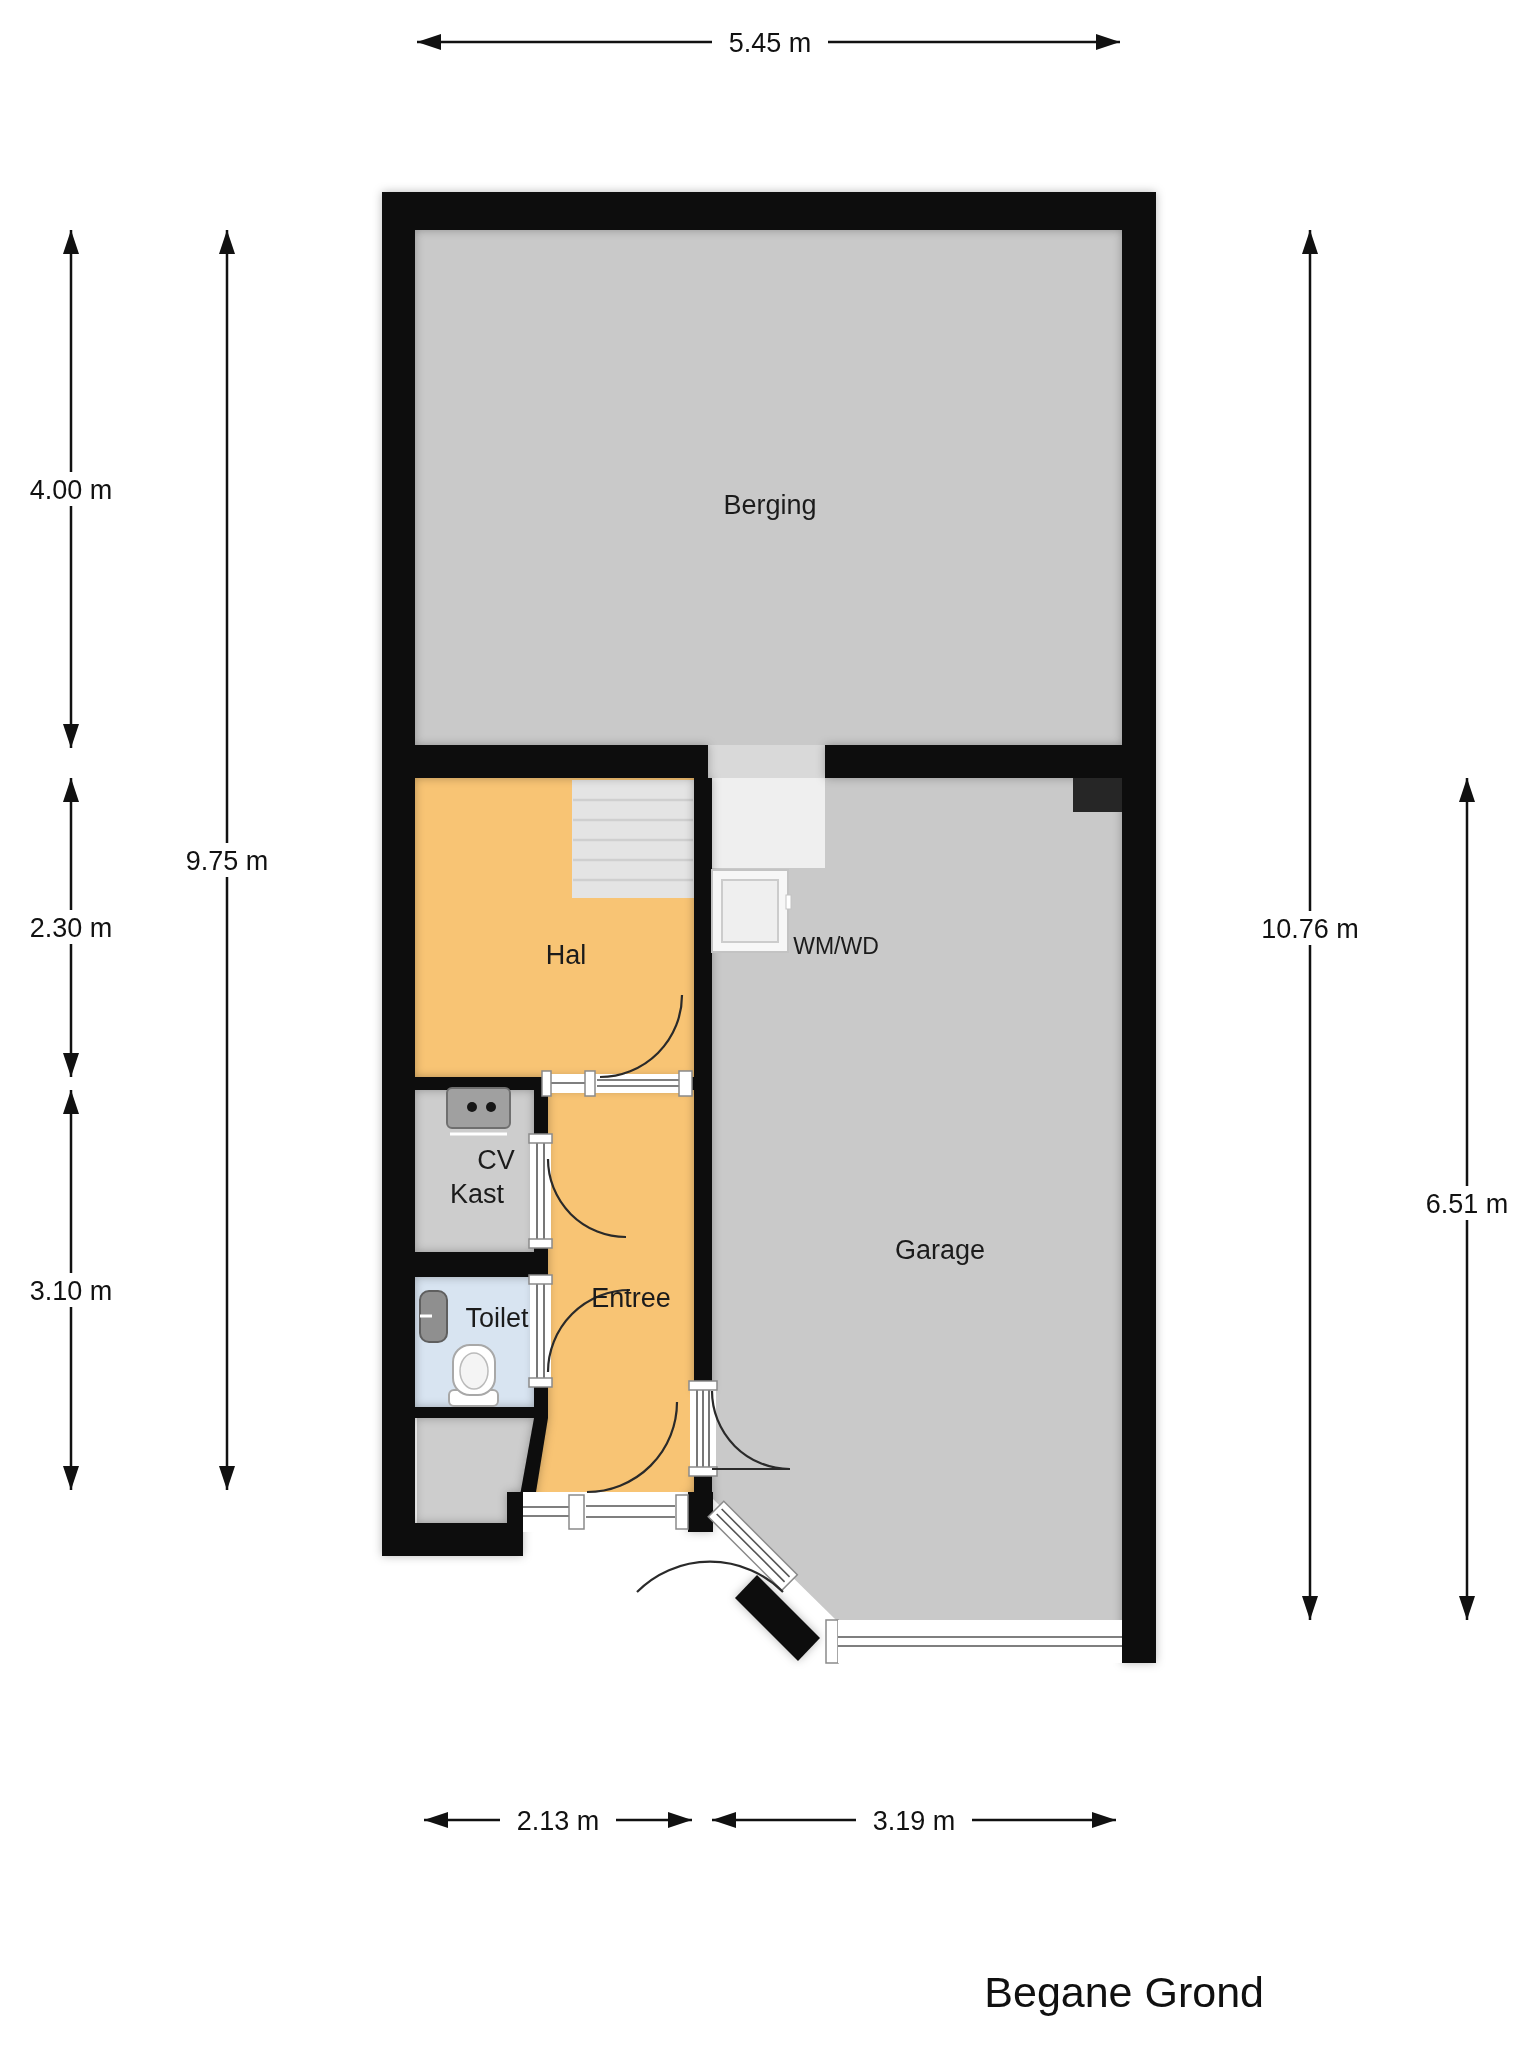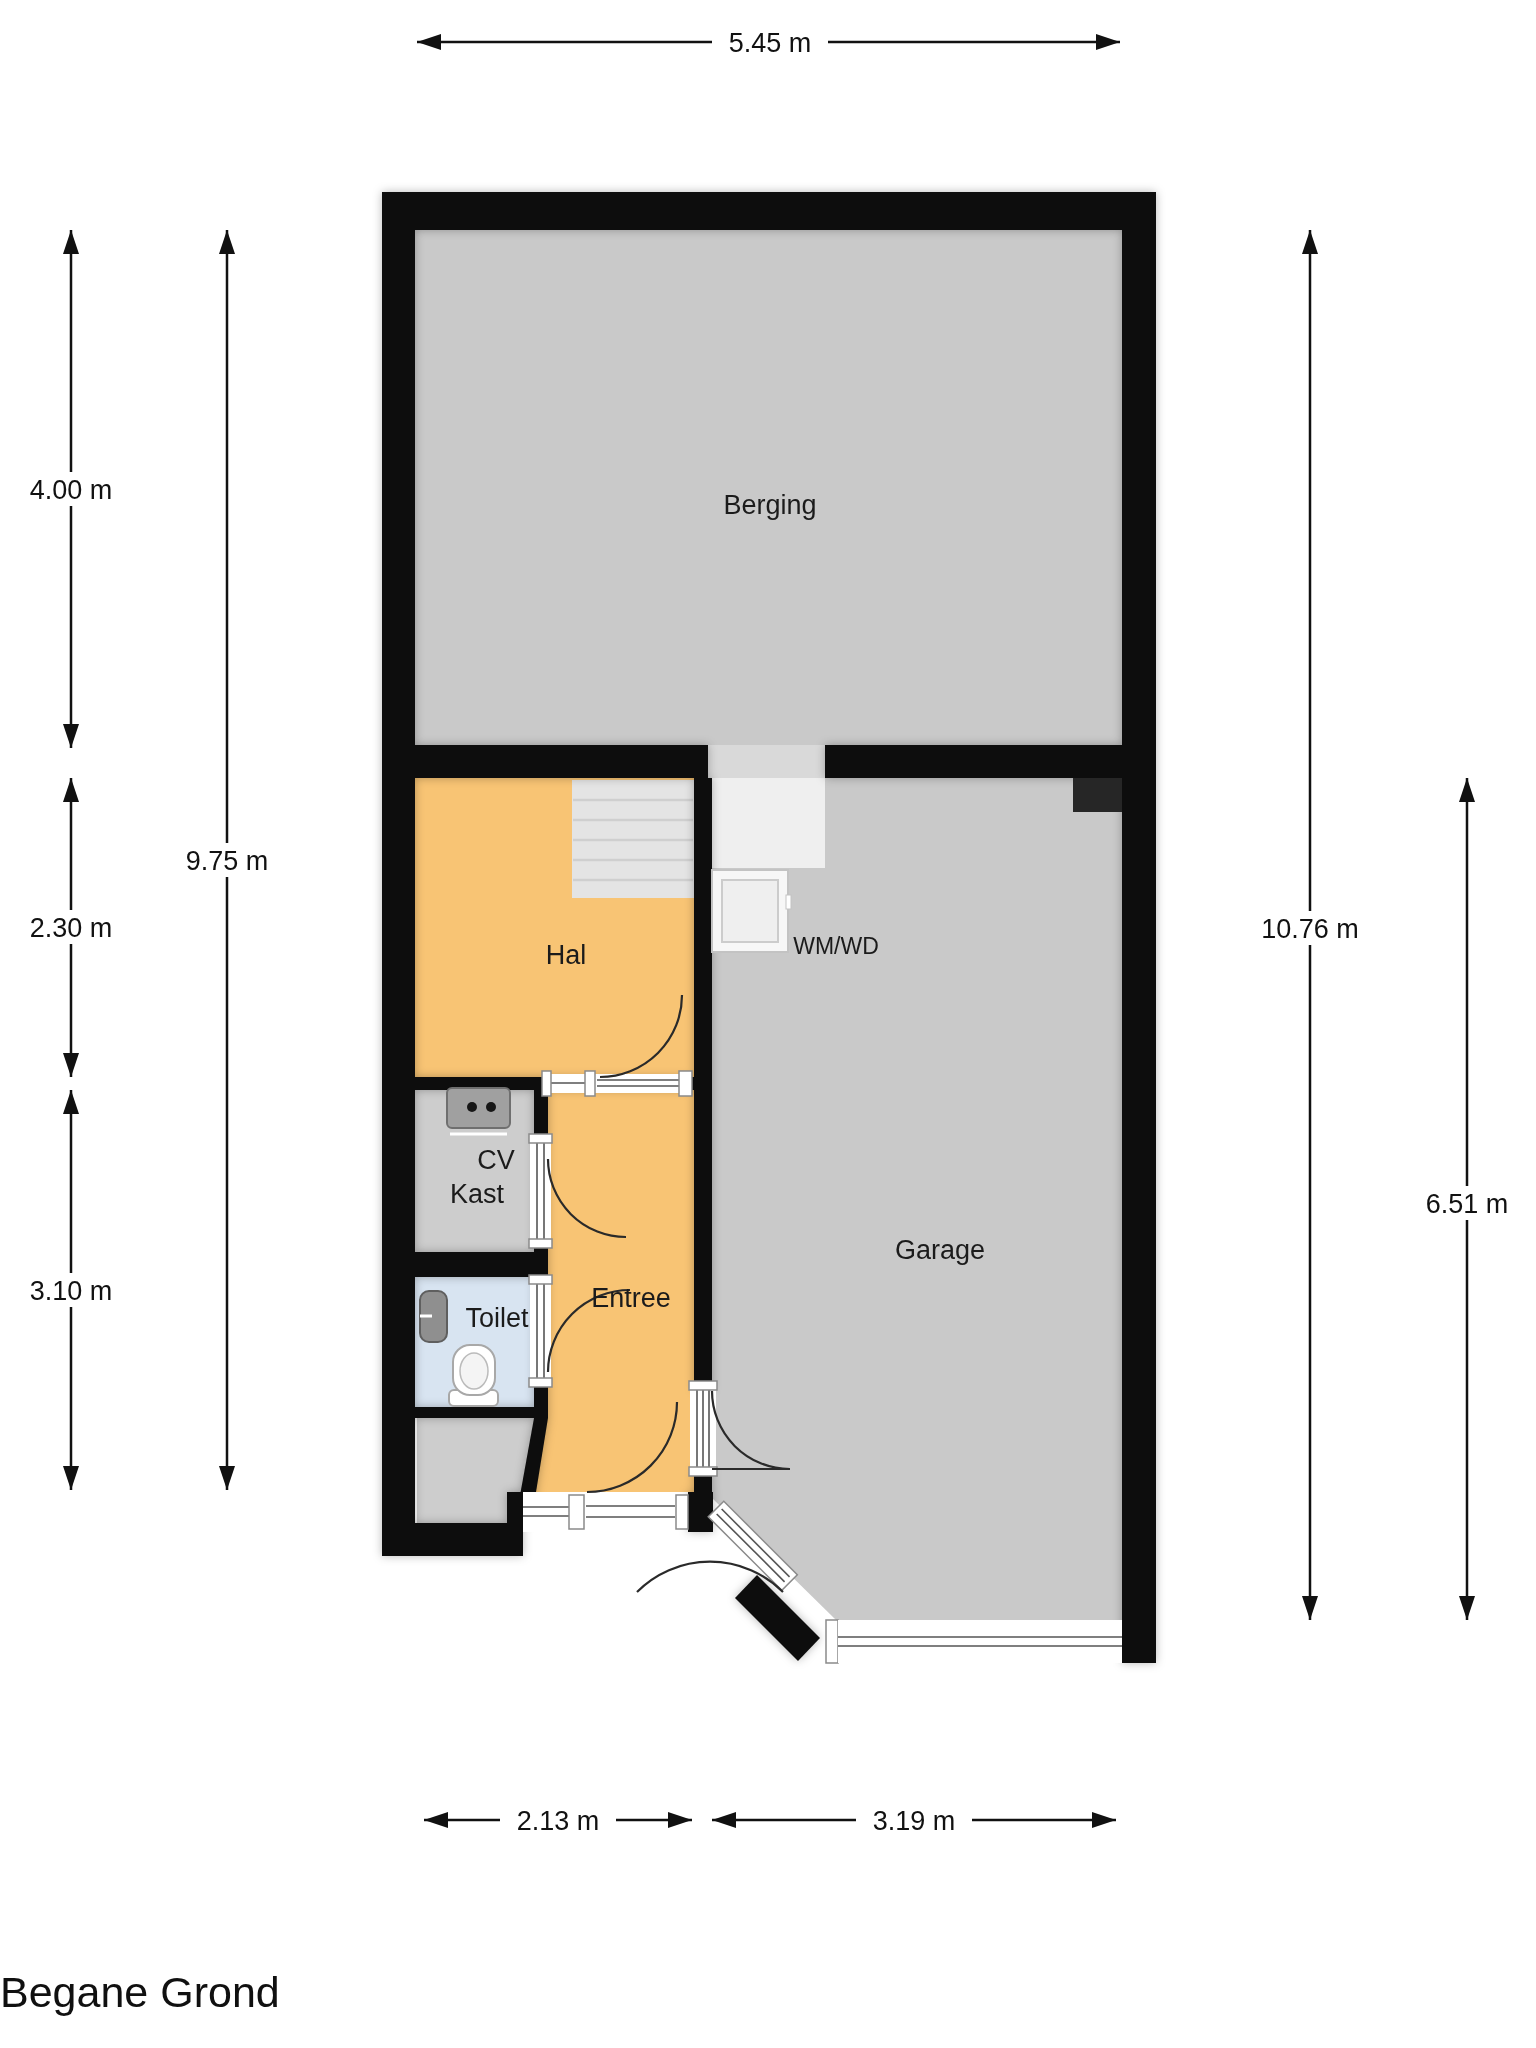--- a/index.html
+++ b/index.html
@@ -7,21 +7,21 @@
   .canvas{position:absolute;inset:0;}
   svg{position:absolute;left:0;top:0;}
   .room-label{fill:#1b1b1b;font-size:27px;font-family:"Liberation Sans",sans-serif;}
   .small-label{fill:#1b1b1b;font-size:23px;font-family:"Liberation Sans",sans-serif;}
   .dim-text{fill:#111;font-size:27px;font-family:"Liberation Sans",sans-serif;}
   .dim-stroke{stroke:#111;stroke-width:2.5;fill:none;}
   .arc{stroke:#2a2a2a;stroke-width:2.2;fill:none;}
   .jamb{fill:#ffffff;stroke:#8a8a8a;stroke-width:1.5;}
   .openband{fill:#ffffff;}
   .thinline{stroke:#555;stroke-width:1.6;}
-  #title{position:absolute;left:0;top:1968px;width:1264px;text-align:left;
+  #title{position:absolute;left:0;top:1968px;width:1264px;text-align:right;
          font-size:43px;color:#101010;font-family:"Liberation Sans",sans-serif;}
 </style>
 </head>
 <body>
 
 <div class="canvas">
 <svg width="1536" height="2048" viewBox="0 0 1536 2048">
 
   <g>
     <rect x="415" y="230" width="707" height="515" fill="#c9c9c9"></rect>

